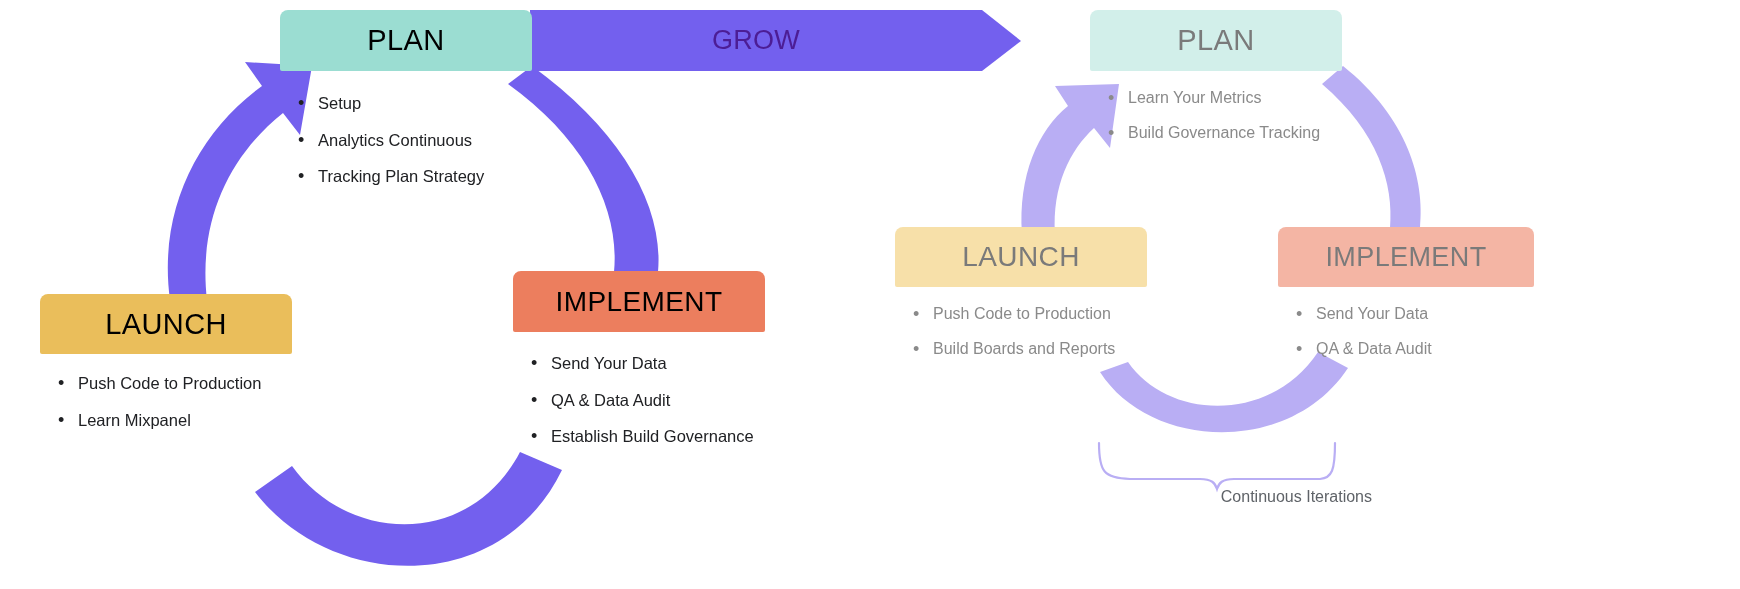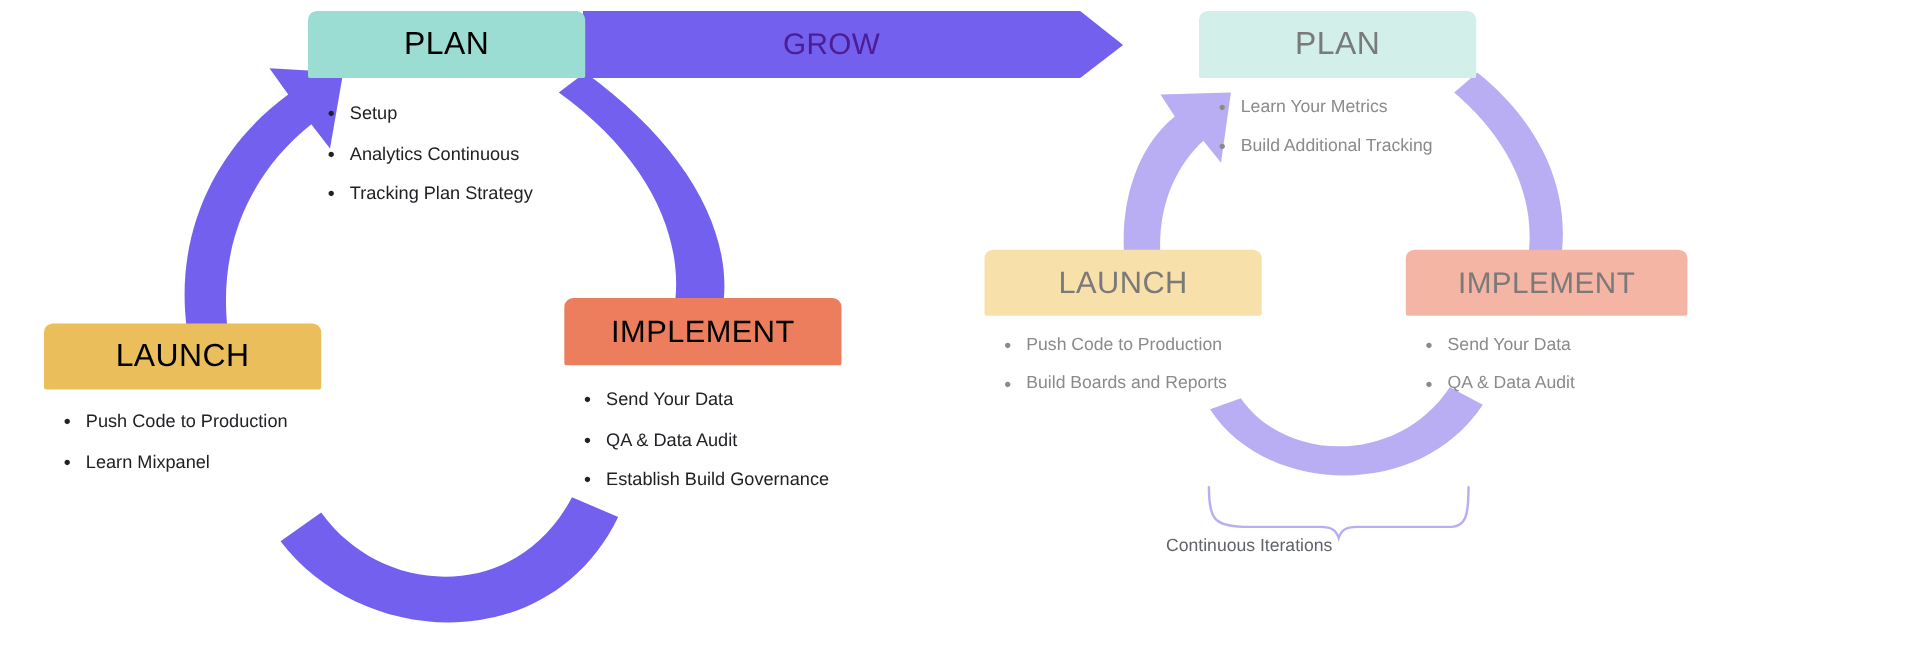--- a/index.html
+++ b/index.html
@@ -122,21 +122,21 @@
     letter-spacing: 0.3px;
     z-index: 2;
   }
 
   
   #continuous-iterations-label {
     position: absolute;
     left: 1060px;
     top: 488px;
     width: 312px;
-    text-align: left;
+    text-align: right;
     font-size: 16px;
     color: #5f6368;
   }
 </style>
 </head>
 <body>
 
 <div id="canvas">
 
   <svg id="arrow-layer" viewBox="0 0 1740 589">
@@ -221,21 +221,21 @@
       <li><span class="bullet">•</span><span>Send Your Data</span></li>
       <li><span class="bullet">•</span><span>QA &amp; Data Audit</span></li>
       <li><span class="bullet">•</span><span>Establish Build Governance</span></li>
     </ul>
   </div>
 
   <div class="phase faded" id="plan-right">
     <div class="phase-header">PLAN</div>
     <ul class="phase-items">
       <li><span class="bullet">•</span><span>Learn Your Metrics</span></li>
-      <li><span class="bullet">•</span><span>Build Additional Tracking</span></li>
+      <li><span class="bullet">•</span><span>Build Governance Tracking</span></li>
     </ul>
   </div>
 
   <div class="phase faded" id="launch-right">
     <div class="phase-header">LAUNCH</div>
     <ul class="phase-items">
       <li><span class="bullet">•</span><span>Push Code to Production</span></li>
       <li><span class="bullet">•</span><span>Build Boards and Reports</span></li>
     </ul>
   </div>

